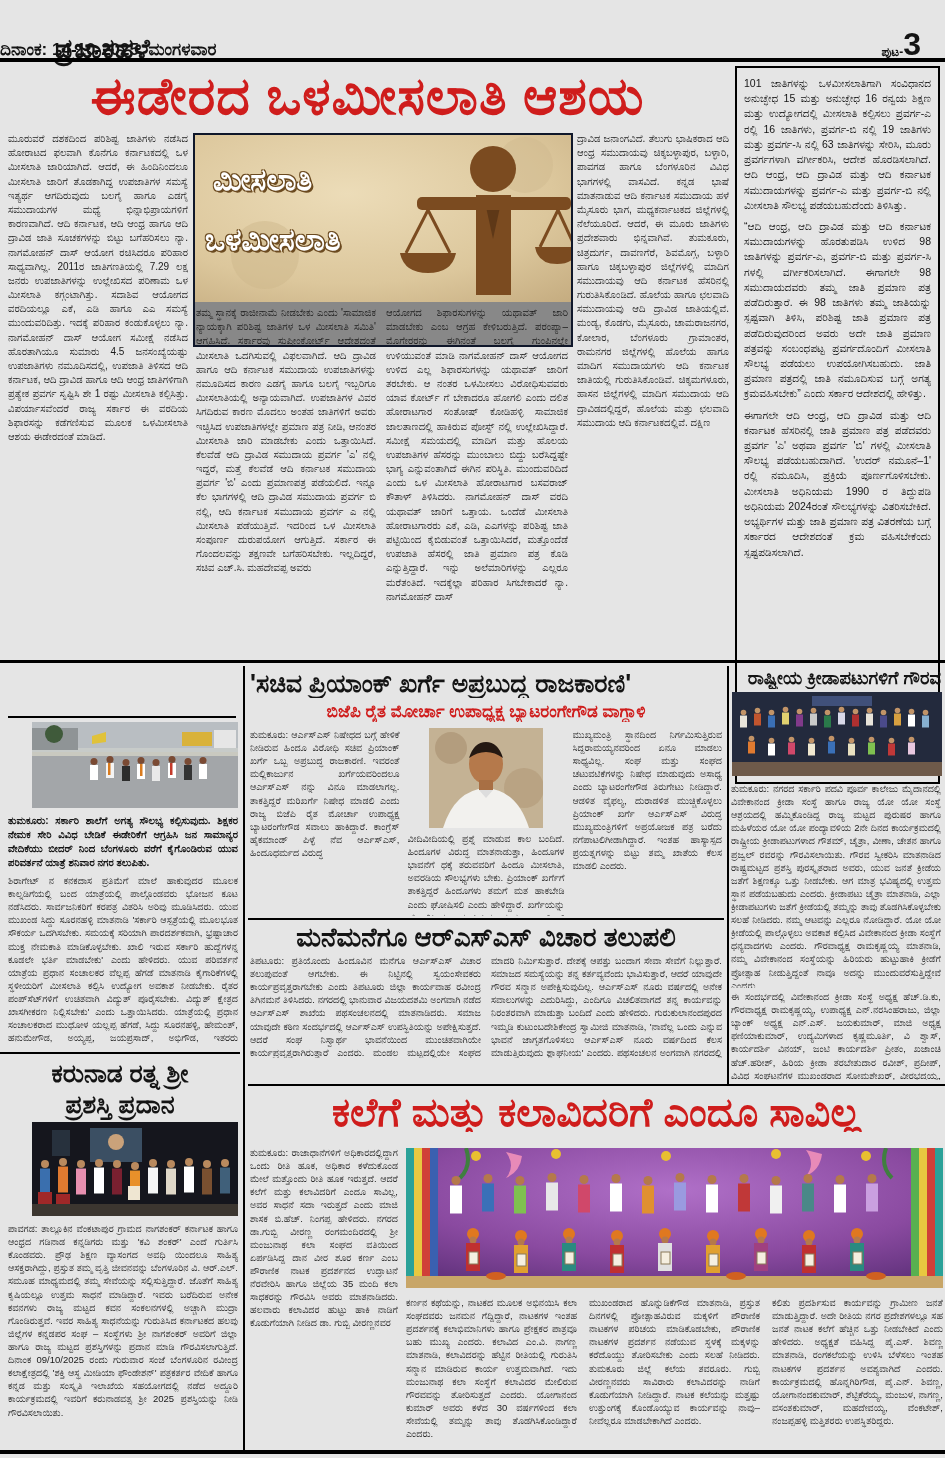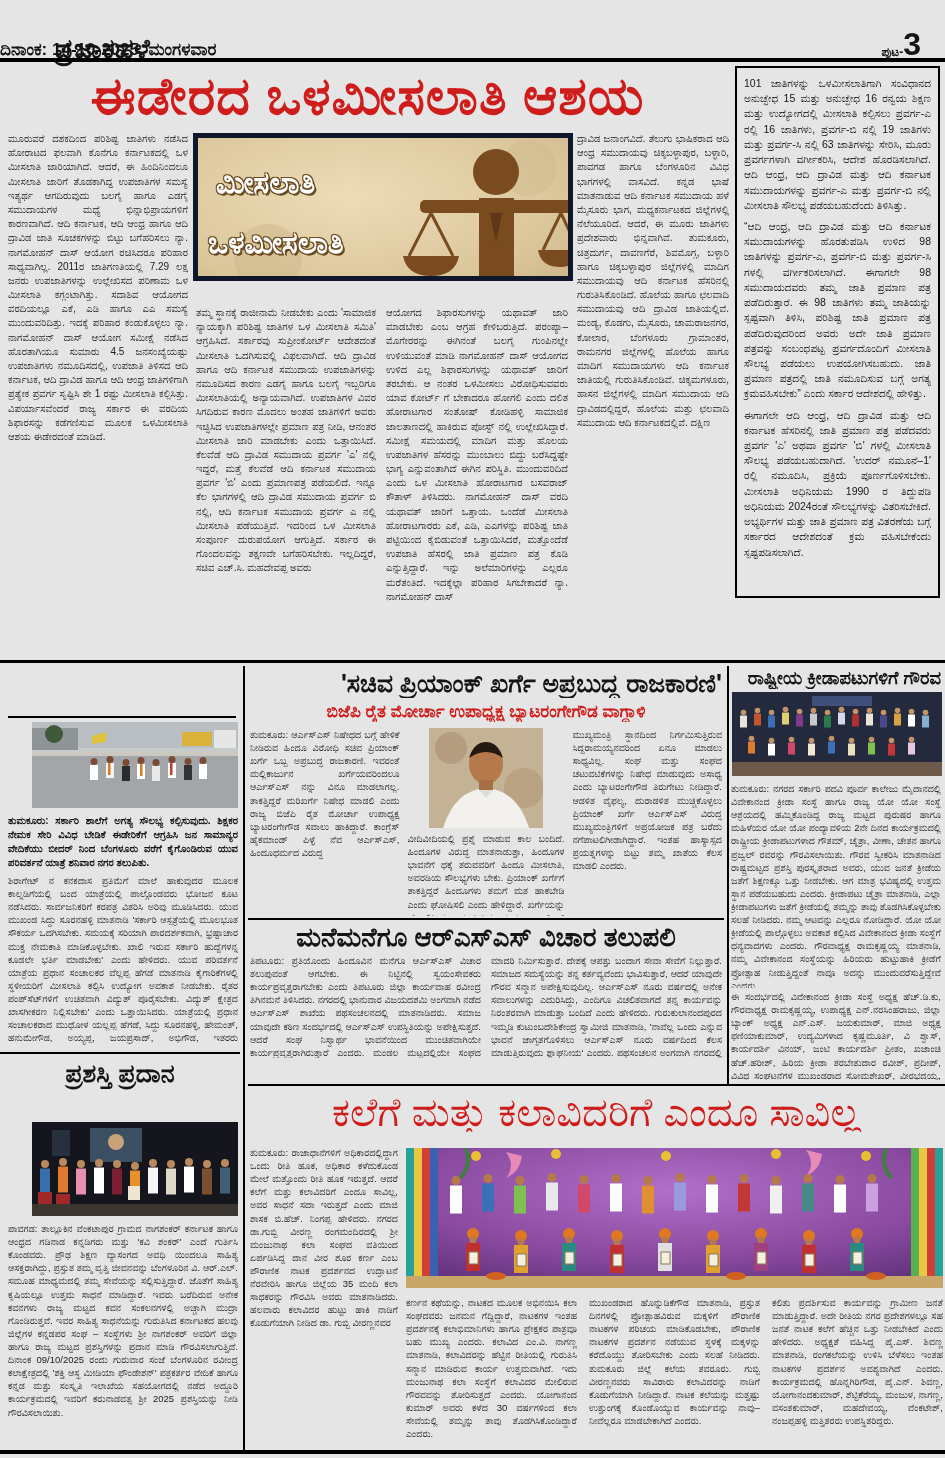--- a/index.html
+++ b/index.html
@@ -9,26 +9,26 @@
   .abs{position:absolute}
   .rule{position:absolute;background:#000}
   .jtext{font-size:10px;line-height:1.42;text-align:justify;color:#1a1a1a;overflow:hidden;word-break:break-word}
   .jtext.small{font-size:9.5px;line-height:1.38}
   .masthead{font-size:27px;font-weight:bold;letter-spacing:.5px}
   .dateline{font-size:17px;font-weight:bold}
   .pageno-label{font-size:12px;font-weight:bold}
   .pageno-num{font-size:32px;font-weight:bold;line-height:.9}
   .lead-headline{font-size:52px;font-weight:bold;color:#cf1d1c;text-align:center;line-height:1.0;letter-spacing:1px;white-space:nowrap;overflow:hidden}
   .h-mid{font-size:23px;font-weight:bold;text-align:center;line-height:1.25}
-  .h-priyank{font-size:25px;font-weight:bold;text-align:right;line-height:1.1;white-space:nowrap;overflow:hidden}
+  .h-priyank{font-size:25px;font-weight:bold;text-align:left;line-height:1.1;white-space:nowrap;overflow:hidden}
   .sub-red{font-size:17px;font-weight:bold;color:#cf1d1c;text-align:center;white-space:nowrap;overflow:hidden}
   .h-rss{font-size:26px;font-weight:bold;text-align:center;white-space:nowrap;overflow:hidden}
   .h-sports{font-size:18px;font-weight:bold;text-align:right;white-space:nowrap;overflow:hidden}
   .h-award{font-size:25px;font-weight:bold;text-align:center;line-height:1.25}
-  .h-art{font-size:40px;font-weight:normal;color:#cf1d1c;text-align:center;white-space:nowrap;overflow:hidden;line-height:1}
+  .h-art{font-size:40px;font-weight:bold;color:#cf1d1c;text-align:center;white-space:nowrap;overflow:hidden;line-height:1}
   .sidebar-box{border:2px solid #000;padding:8px 7px;overflow:hidden}
   .sidebar-box p{font-size:10.5px;line-height:1.45;text-align:justify;margin-bottom:6px}
   .caption{font-size:10px;font-weight:bold;line-height:1.4;text-align:justify;overflow:hidden}
   .photo{position:absolute;overflow:hidden;background:#888}
   .photo svg{display:block}
   .overlay-word{position:absolute;font-weight:bold;color:#fff;
      text-shadow:2px 2px 0 #6b4a20,-1px -1px 0 #6b4a20,1px -1px 0 #6b4a20,-1px 1px 0 #6b4a20}
 </style>
 </head>
 <body>
@@ -38,21 +38,21 @@
   <div class="abs masthead" style="left:55px;top:34px">ಪ್ರಜಾಕಹಳೆ</div>
   <div class="abs dateline" style="left:0;top:40px;width:945px;text-align:left">ದಿನಾಂಕ: 14-10-2025, ಮಂಗಳವಾರ</div>
   <div class="abs" style="right:24px;top:30px;display:flex;align-items:flex-end">
     <span class="pageno-label">ಪುಟ-</span>
     <span class="pageno-num">3</span>
   </div>
   <div class="rule" style="left:0;top:58px;width:945px;height:4px"></div>
 
   <div class="abs lead-headline" style="left:10px;top:70px;width:715px">ಈಡೇರದ ಒಳಮೀಸಲಾತಿ ಆಶಯ</div>
 
-  <div class="photo" style="left:193px;top:133px;width:380px;height:148px;border:5px solid #0f172a">
+  <div class="photo" style="left:193px;top:133px;width:380px;height:214px;border:2px solid #0f172a">
     <svg width="380" height="167" viewBox="0 0 380 167">
       <defs>
         <radialGradient id="parch" cx="40%" cy="35%" r="90%">
           <stop offset="0%" stop-color="#ecdcb8"></stop>
             <stop offset="60%" stop-color="#dcc79c"></stop>
             <stop offset="100%" stop-color="#c3aa7e"></stop>
         </radialGradient>
       </defs>
       <rect width="380" height="167" fill="url(#parch)"></rect>
       <circle cx="70" cy="120" r="34" fill="#cdb78c" opacity=".5"></circle>
@@ -70,21 +70,21 @@
     </svg>
     <div class="overlay-word" style="left:18px;top:28px;font-size:30px">ಮೀಸಲಾತಿ</div>
     <div class="overlay-word" style="left:10px;top:88px;font-size:30px">ಒಳಮೀಸಲಾತಿ</div>
   </div>
 
   <div class="abs jtext" style="left:8px;top:132px;width:180px;height:526px">ಮೂರುವರೆ ದಶಕದಿಂದ ಪರಿಶಿಷ್ಟ ಜಾತಿಗಳು ನಡೆಸಿದ ಹೋರಾಟದ ಫಲವಾಗಿ ಕೊನೆಗೂ ಕರ್ನಾಟಕದಲ್ಲಿ ಒಳ ಮೀಸಲಾತಿ ಜಾರಿಯಾಗಿದೆ. ಆದರೆ, ಈ ಹಿಂದಿನಿಂದಲೂ ಮೀಸಲಾತಿ ಜಾರಿಗೆ ತೊಡಕಾಗಿದ್ದ ಉಪಜಾತಿಗಳ ಸಮಸ್ಯೆ ಇತ್ಯರ್ಥ ಆಗದಿರುವುದು ಬಲಗೈ ಹಾಗೂ ಎಡಗೈ ಸಮುದಾಯಗಳ ಮಧ್ಯೆ ಭಿನ್ನಾಭಿಪ್ರಾಯಗಳಿಗೆ ಕಾರಣವಾಗಿದೆ. ಆದಿ ಕರ್ನಾಟಕ, ಆದಿ ಆಂಧ್ರ ಹಾಗೂ ಆದಿ ದ್ರಾವಿಡ ಜಾತಿ ಸೂಚಕಗಳನ್ನು ಬಿಟ್ಟು ಬಗೆಹರಿಸಲು ನ್ಯಾ. ನಾಗಮೋಹನ್ ದಾಸ್ ಆಯೋಗ ರಚಿಸಿದರೂ ಪರಿಹಾರ ಸಾಧ್ಯವಾಗಿಲ್ಲ. 2011ರ ಜಾತಿಗಣತಿಯಲ್ಲಿ 7.29 ಲಕ್ಷ ಜನರು ಉಪಜಾತಿಗಳನ್ನು ಉಲ್ಲೇಖಿಸದ ಪರಿಣಾಮ ಒಳ ಮೀಸಲಾತಿ ಕಗ್ಗಂಟಾಗಿತ್ತು. ಸದಾಶಿವ ಆಯೋಗದ ವರದಿಯಲ್ಲೂ ಎಕೆ, ಎಡಿ ಹಾಗೂ ಎಎ ಸಮಸ್ಯೆ ಮುಂದುವರಿದಿತ್ತು. ಇದಕ್ಕೆ ಪರಿಹಾರ ಕಂಡುಕೊಳ್ಳಲು ನ್ಯಾ. ನಾಗಮೋಹನ್ ದಾಸ್ ಆಯೋಗ ಸಮೀಕ್ಷೆ ನಡೆಸಿದ ಹೊರತಾಗಿಯೂ ಸುಮಾರು 4.5 ಜನಸಂಖ್ಯೆಯಷ್ಟು ಉಪಜಾತಿಗಳು ನಮೂದಿಸದಲ್ಲಿ, ಉಪಜಾತಿ ತಿಳಿಸದ ಆದಿ ಕರ್ನಾಟಕ, ಆದಿ ದ್ರಾವಿಡ ಹಾಗೂ ಆದಿ ಆಂಧ್ರ ಜಾತಿಗಳಿಗಾಗಿ ಪ್ರತ್ಯೇಕ ಪ್ರವರ್ಗ ಸೃಷ್ಟಿಸಿ ಶೇ 1 ರಷ್ಟು ಮೀಸಲಾತಿ ಕಲ್ಪಿಸಿತ್ತು. ವಿಪರ್ಯಾಸವೆಂದರೆ ರಾಜ್ಯ ಸರ್ಕಾರ ಈ ವರದಿಯ ಶಿಫಾರಸನ್ನು ಕಡೆಗಣಿಸುವ ಮೂಲಕ ಒಳಮೀಸಲಾತಿ ಆಶಯ ಈಡೇರದಂತೆ ಮಾಡಿದೆ.</div>
   <div class="abs jtext" style="left:196px;top:306px;width:180px;height:352px">ತಮ್ಮ ಸ್ಥಾನಕ್ಕೆ ರಾಜೀನಾಮೆ ನೀಡಬೇಕು ಎಂದು 'ಸಾಮಾಜಿಕ ನ್ಯಾಯಕ್ಕಾಗಿ ಪರಿಶಿಷ್ಟ ಜಾತಿಗಳ ಒಳ ಮೀಸಲಾತಿ ಸಮಿತಿ' ಆಗ್ರಹಿಸಿದೆ. ಸರ್ಕಾರವು ಸುಪ್ರೀಂಕೋರ್ಟ್ ಆದೇಶದಂತೆ ಮೀಸಲಾತಿ ಒದಗಿಸುವಲ್ಲಿ ವಿಫಲವಾಗಿದೆ. ಆದಿ ದ್ರಾವಿಡ ಹಾಗೂ ಆದಿ ಕರ್ನಾಟಕ ಸಮುದಾಯ ಉಪಜಾತಿಗಳನ್ನು ನಮೂದಿಸದ ಕಾರಣ ಎಡಗೈ ಹಾಗೂ ಬಲಗೈ ಇಬ್ಬರಿಗೂ ಮೀಸಲಾತಿಯಲ್ಲಿ ಅನ್ಯಾಯವಾಗಿದೆ. ಉಪಜಾತಿಗಳ ವಿವರ ಸಿಗದಿರುವ ಕಾರಣ ಮೊದಲು ಅಂತಹ ಜಾತಿಗಳಿಗೆ ಅವರು ಇಚ್ಛಿಸಿದ ಉಪಜಾತಿಗಳಲ್ಲೇ ಪ್ರಮಾಣ ಪತ್ರ ನೀಡಿ, ಆನಂತರ ಮೀಸಲಾತಿ ಜಾರಿ ಮಾಡಬೇಕು ಎಂದು ಒತ್ತಾಯಿಸಿದೆ. ಕೆಲವೆಡೆ ಆದಿ ದ್ರಾವಿಡ ಸಮುದಾಯ ಪ್ರವರ್ಗ 'ಎ' ನಲ್ಲಿ ಇದ್ದರೆ, ಮತ್ತೆ ಕೆಲವೆಡೆ ಆದಿ ಕರ್ನಾಟಕ ಸಮುದಾಯ ಪ್ರವರ್ಗ 'ಬಿ' ಎಂದು ಪ್ರಮಾಣಪತ್ರ ಪಡೆಯಲಿದೆ. ಇನ್ನೂ ಕೆಲ ಭಾಗಗಳಲ್ಲಿ ಆದಿ ದ್ರಾವಿಡ ಸಮುದಾಯ ಪ್ರವರ್ಗ ಬಿ ನಲ್ಲಿ, ಆದಿ ಕರ್ನಾಟಕ ಸಮುದಾಯ ಪ್ರವರ್ಗ ಎ ನಲ್ಲಿ ಮೀಸಲಾತಿ ಪಡೆಯುತ್ತಿವೆ. ಇದರಿಂದ ಒಳ ಮೀಸಲಾತಿ ಸಂಪೂರ್ಣ ದುರುಪಯೋಗ ಆಗುತ್ತಿದೆ. ಸರ್ಕಾರ ಈ ಗೊಂದಲವನ್ನು ತಕ್ಷಣವೇ ಬಗೆಹರಿಸಬೇಕು. ಇಲ್ಲದಿದ್ದರೆ, ಸಚಿವ ಎಚ್.ಸಿ. ಮಹದೇವಪ್ಪ ಅವರು</div>
   <div class="abs jtext" style="left:386px;top:306px;width:182px;height:352px">ಆಯೋಗದ ಶಿಫಾರಸುಗಳನ್ನು ಯಥಾವತ್ ಜಾರಿ ಮಾಡಬೇಕು ಎಂಬ ಆಗ್ರಹ ಕೇಳಿಬರುತ್ತಿದೆ. ಪರಂಪ್ಯಾ– ಮೊಗೇರರನ್ನು ಈಗಿನಂತೆ ಬಲಗೈ ಗುಂಪಿನಲ್ಲೇ ಉಳಿಯುವಂತೆ ಮಾಡಿ ನಾಗಮೋಹನ್ ದಾಸ್ ಆಯೋಗದ ಉಳಿದ ಎಲ್ಲ ಶಿಫಾರಸುಗಳನ್ನು ಯಥಾವತ್ ಜಾರಿಗೆ ತರಬೇಕು. ಆ ನಂತರ ಒಳಮೀಸಲು ವಿರೋಧಿಸುವವರು ಯಾವ ಕೋರ್ಟ್ ಗೆ ಬೇಕಾದರೂ ಹೋಗಲಿ ಎಂದು ದಲಿತ ಹೋರಾಟಗಾರ ಸಂತೋಷ್ ಕೋಡಿಹಳ್ಳಿ ಸಾಮಾಜಿಕ ಜಾಲತಾಣದಲ್ಲಿ ಹಾಕಿರುವ ಪೋಸ್ಟ್ ನಲ್ಲಿ ಉಲ್ಲೇಖಿಸಿದ್ದಾರೆ. ಸಮೀಕ್ಷೆ ಸಮಯದಲ್ಲಿ ಮಾದಿಗ ಮತ್ತು ಹೊಲಯ ಉಪಜಾತಿಗಳ ಹೆಸರನ್ನು ಮುಂಬಾಲು ಬಿದ್ದು ಬರೆಸಿದ್ದಷ್ಟೇ ಭಾಗ್ಯ ಎನ್ನುವಂತಾಗಿದೆ ಈಗಿನ ಪರಿಸ್ಥಿತಿ. ಮುಂದುವರಿದಿದೆ ಎಂದು ಒಳ ಮೀಸಲಾತಿ ಹೋರಾಟಗಾರ ಬಸವರಾಜ್ ಕೌತಾಳ್ ತಿಳಿಸಿದರು. ನಾಗಮೋಹನ್ ದಾಸ್ ವರದಿ ಯಥಾವತ್ ಜಾರಿಗೆ ಒತ್ತಾಯ. ಒಂದೆಡೆ ಮೀಸಲಾತಿ ಹೋರಾಟಗಾರರು ಎಕೆ, ಎಡಿ, ಎಎಗಳನ್ನು ಪರಿಶಿಷ್ಟ ಜಾತಿ ಪಟ್ಟಿಯಿಂದ ಕೈಬಿಡುವಂತೆ ಒತ್ತಾಯಿಸಿದರೆ, ಮತ್ತೊಂದೆಡೆ ಉಪಜಾತಿ ಹೆಸರಲ್ಲಿ ಜಾತಿ ಪ್ರಮಾಣ ಪತ್ರ ಕೊಡಿ ಎನ್ನುತ್ತಿದ್ದಾರೆ. ಇನ್ನು ಅಲೆಮಾರಿಗಳನ್ನು ಎಲ್ಲರೂ ಮರೆತಂತಿದೆ. ಇದಕ್ಕೆಲ್ಲಾ ಪರಿಹಾರ ಸಿಗಬೇಕಾದರೆ ನ್ಯಾ. ನಾಗಮೋಹನ್ ದಾಸ್</div>
   <div class="abs jtext" style="left:577px;top:132px;width:152px;height:526px">ದ್ರಾವಿಡ ಜನಾಂಗವಿದೆ. ತೆಲುಗು ಭಾಷಿಕರಾದ ಆದಿ ಆಂಧ್ರ ಸಮುದಾಯವು ಚಿಕ್ಕಬಳ್ಳಾಪುರ, ಬಳ್ಳಾರಿ, ಪಾವಗಡ ಹಾಗೂ ಬೆಂಗಳೂರಿನ ವಿವಿಧ ಭಾಗಗಳಲ್ಲಿ ವಾಸವಿದೆ. ಕನ್ನಡ ಭಾಷೆ ಮಾತನಾಡುವ ಆದಿ ಕರ್ನಾಟಕ ಸಮುದಾಯ ಹಳೆ ಮೈಸೂರು ಭಾಗ, ಮಧ್ಯಕರ್ನಾಟಕದ ಜಿಲ್ಲೆಗಳಲ್ಲಿ ನೆಲೆಯೂರಿದೆ. ಆದರೆ, ಈ ಮೂರು ಜಾತಿಗಳು ಪ್ರದೇಶವಾರು ಭಿನ್ನವಾಗಿವೆ. ತುಮಕೂರು, ಚಿತ್ರದುರ್ಗ, ದಾವಣಗೆರೆ, ಶಿವಮೊಗ್ಗ, ಬಳ್ಳಾರಿ ಹಾಗೂ ಚಿಕ್ಕಬಳ್ಳಾಪುರ ಜಿಲ್ಲೆಗಳಲ್ಲಿ ಮಾದಿಗ ಸಮುದಾಯವು ಆದಿ ಕರ್ನಾಟಕ ಹೆಸರಿನಲ್ಲಿ ಗುರುತಿಸಿಕೊಂಡಿದೆ. ಹೊಲೆಯ ಹಾಗೂ ಛಲವಾದಿ ಸಮುದಾಯವು ಆದಿ ದ್ರಾವಿಡ ಜಾತಿಯಲ್ಲಿವೆ. ಮಂಡ್ಯ, ಕೊಡಗು, ಮೈಸೂರು, ಚಾಮರಾಜನಗರ, ಕೋಲಾರ, ಬೆಂಗಳೂರು ಗ್ರಾಮಾಂತರ, ರಾಮನಗರ ಜಿಲ್ಲೆಗಳಲ್ಲಿ ಹೊಲೆಯ ಹಾಗೂ ಮಾದಿಗ ಸಮುದಾಯಗಳು ಆದಿ ಕರ್ನಾಟಕ ಜಾತಿಯಲ್ಲಿ ಗುರುತಿಸಿಕೊಂಡಿವೆ. ಚಿಕ್ಕಮಗಳೂರು, ಹಾಸನ ಜಿಲ್ಲೆಗಳಲ್ಲಿ ಮಾದಿಗ ಸಮುದಾಯ ಆದಿ ದ್ರಾವಿಡದಲ್ಲಿದ್ದರೆ, ಹೊಲೆಯ ಮತ್ತು ಛಲವಾದಿ ಸಮುದಾಯ ಆದಿ ಕರ್ನಾಟಕದಲ್ಲಿವೆ. ದಕ್ಷಿಣ</div>
 
-  <div class="abs sidebar-box" style="left:735px;top:66px;width:205px;height:532px">
+  <div class="abs sidebar-box" style="left:735px;top:66px;width:205px;height:718px">
     <p>101 ಜಾತಿಗಳನ್ನು ಒಳಮೀಸಲಾತಿಗಾಗಿ ಸಂವಿಧಾನದ ಅನುಚ್ಛೇಧ 15 ಮತ್ತು ಅನುಚ್ಛೇಧ 16 ರನ್ವಯ ಶಿಕ್ಷಣ ಮತ್ತು ಉದ್ಯೋಗದಲ್ಲಿ ಮೀಸಲಾತಿ ಕಲ್ಪಿಸಲು ಪ್ರವರ್ಗ-ಎ ರಲ್ಲಿ 16 ಜಾತಿಗಳು, ಪ್ರವರ್ಗ-ಬಿ ನಲ್ಲಿ 19 ಜಾತಿಗಳು ಮತ್ತು ಪ್ರವರ್ಗ-ಸಿ ನಲ್ಲಿ 63 ಜಾತಿಗಳನ್ನು ಸೇರಿಸಿ, ಮೂರು ಪ್ರವರ್ಗಗಳಾಗಿ ವರ್ಗೀಕರಿಸಿ, ಆದೇಶ ಹೊರಡಿಸಲಾಗಿದೆ. ಆದಿ ಆಂಧ್ರ, ಆದಿ ದ್ರಾವಿಡ ಮತ್ತು ಆದಿ ಕರ್ನಾಟಕ ಸಮುದಾಯಗಳನ್ನು ಪ್ರವರ್ಗ-ಎ ಮತ್ತು ಪ್ರವರ್ಗ-ಬಿ ನಲ್ಲಿ ಮೀಸಲಾತಿ ಸೌಲಭ್ಯ ಪಡೆಯಬಹುದೆಂದು ತಿಳಿಸಿತ್ತು.</p>
     <p>“ಆದಿ ಆಂಧ್ರ, ಆದಿ ದ್ರಾವಿಡ ಮತ್ತು ಆದಿ ಕರ್ನಾಟಕ ಸಮುದಾಯಗಳನ್ನು ಹೊರತುಪಡಿಸಿ ಉಳಿದ 98 ಜಾತಿಗಳನ್ನು ಪ್ರವರ್ಗ-ಎ, ಪ್ರವರ್ಗ-ಬಿ ಮತ್ತು ಪ್ರವರ್ಗ-ಸಿ ಗಳಲ್ಲಿ ವರ್ಗೀಕರಿಸಲಾಗಿದೆ. ಈಗಾಗಲೇ 98 ಸಮುದಾಯದವರು ತಮ್ಮ ಜಾತಿ ಪ್ರಮಾಣ ಪತ್ರ ಪಡೆದಿರುತ್ತಾರೆ. ಈ 98 ಜಾತಿಗಳು ತಮ್ಮ ಜಾತಿಯನ್ನು ಸ್ಪಷ್ಟವಾಗಿ ತಿಳಿಸಿ, ಪರಿಶಿಷ್ಟ ಜಾತಿ ಪ್ರಮಾಣ ಪತ್ರ ಪಡೆದಿರುವುದರಿಂದ ಅವರು ಅದೇ ಜಾತಿ ಪ್ರಮಾಣ ಪತ್ರವನ್ನು ಸಂಬಂಧಪಟ್ಟ ಪ್ರವರ್ಗದೊಂದಿಗೆ ಮೀಸಲಾತಿ ಸೌಲಭ್ಯ ಪಡೆಯಲು ಉಪಯೋಗಿಸಬಹುದು. ಜಾತಿ ಪ್ರಮಾಣ ಪತ್ರದಲ್ಲಿ ಜಾತಿ ನಮೂದಿಸುವ ಬಗ್ಗೆ ಅಗತ್ಯ ಕ್ರಮವಹಿಸಬೇಕು” ಎಂದು ಸರ್ಕಾರ ಆದೇಶದಲ್ಲಿ ಹೇಳಿತ್ತು.</p>
     <p>ಈಗಾಗಲೇ ಆದಿ ಆಂಧ್ರ, ಆದಿ ದ್ರಾವಿಡ ಮತ್ತು ಆದಿ ಕರ್ನಾಟಕ ಹೆಸರಿನಲ್ಲಿ ಜಾತಿ ಪ್ರಮಾಣ ಪತ್ರ ಪಡೆದವರು ಪ್ರವರ್ಗ 'ಎ' ಅಥವಾ ಪ್ರವರ್ಗ 'ಬಿ' ಗಳಲ್ಲಿ ಮೀಸಲಾತಿ ಸೌಲಭ್ಯ ಪಡೆಯಬಹುದಾಗಿದೆ. 'ಉದರ್ ನಮೂನೆ–1' ರಲ್ಲಿ ನಮೂದಿಸಿ, ಪ್ರಕ್ರಿಯೆ ಪೂರ್ಣಗೊಳಿಸಬೇಕು. ಮೀಸಲಾತಿ ಅಧಿನಿಯಮ 1990 ರ ತಿದ್ದುಪಡಿ ಅಧಿನಿಯಮ 2024ರಂತೆ ಸೌಲಭ್ಯಗಳನ್ನು ವಿತರಿಸಬೇಕಿದೆ. ಅಭ್ಯರ್ಥಿಗಳ ಮತ್ತು ಜಾತಿ ಪ್ರಮಾಣ ಪತ್ರ ವಿತರಣೆಯ ಬಗ್ಗೆ ಸರ್ಕಾರದ ಆದೇಶದಂತೆ ಕ್ರಮ ವಹಿಸಬೇಕೆಂದು ಸ್ಪಷ್ಟಪಡಿಸಲಾಗಿದೆ.</p>
   </div>
 
   <div class="rule" style="left:0;top:660px;width:945px;height:3px"></div>
 
   <div class="rule" style="left:243px;top:666px;width:1.5px;height:784px"></div>
   <div class="rule" style="left:727px;top:666px;width:1.5px;height:418px"></div>
 
@@ -192,20 +192,21 @@
         <use href="#sp" x="156" y="46" style="color:#c03838"></use>
       <use href="#sp" x="176" y="45" style="color:#e8c8e0"></use>
     </svg>
   </div>
 
   <div class="abs jtext small" style="left:731px;top:782px;width:210px;height:206px">ತುಮಕೂರು: ನಗರದ ಸರ್ಕಾರಿ ಪದವಿ ಪೂರ್ವ ಕಾಲೇಜು ಮೈದಾನದಲ್ಲಿ ವಿವೇಕಾನಂದ ಕ್ರೀಡಾ ಸಂಸ್ಥೆ ಹಾಗೂ ರಾಜ್ಯ ಯೋ ಯೋ ಸಂಸ್ಥೆ ಆಶ್ರಯದಲ್ಲಿ ಹಮ್ಮಿಕೊಂಡಿದ್ದ ರಾಜ್ಯ ಮಟ್ಟದ ಪುರುಷರ ಹಾಗೂ ಮಹಿಳೆಯರ ಯೋ ಯೋ ಪಂದ್ಯಾವಳಿಯ 2ನೇ ದಿನದ ಕಾರ್ಯಕ್ರಮದಲ್ಲಿ ರಾಷ್ಟ್ರೀಯ ಕ್ರೀಡಾಪಟುಗಳಾದ ಗೌತಮ್, ಚೈತ್ರಾ, ವೀಣಾ, ಚೇತನ ಹಾಗೂ ಪ್ರಜ್ವಲ್ ರವರನ್ನು ಗೌರವಿಸಲಾಯಿತು. ಗೌರವ ಸ್ವೀಕರಿಸಿ ಮಾತನಾಡಿದ ರಾಷ್ಟ್ರಮಟ್ಟದ ಪ್ರಶಸ್ತಿ ಪುರಸ್ಕೃತರಾದ ಅವರು, ಯುವ ಜನತೆ ಕ್ರೀಡೆಯ ಜತೆಗೆ ಶಿಕ್ಷಣಕ್ಕೂ ಒತ್ತು ನೀಡಬೇಕು. ಆಗ ಮಾತ್ರ ಭವಿಷ್ಯದಲ್ಲಿ ಉತ್ತಮ ಸ್ಥಾನ ಪಡೆಯಬಹುದು ಎಂದರು. ಕ್ರೀಡಾಪಟು ಚೈತ್ರಾ ಮಾತನಾಡಿ, ಎಲ್ಲಾ ಕ್ರೀಡಾಪಟುಗಳು ಜತೆಗೆ ಕ್ರೀಡೆಯಲ್ಲಿ ತಮ್ಮನ್ನು ತಾವು ತೊಡಗಿಸಿಕೊಳ್ಳಬೇಕು ಸಲಹೆ ನೀಡಿದರು. ನಮ್ಮ ಆಟವನ್ನು ಎಲ್ಲರೂ ನೋಡಿದ್ದಾರೆ. ಯೋ ಯೋ ಕ್ರೀಡೆಯಲ್ಲಿ ಪಾಲ್ಗೊಳ್ಳಲು ಅವಕಾಶ ಕಲ್ಪಿಸಿದ ವಿವೇಕಾನಂದ ಕ್ರೀಡಾ ಸಂಸ್ಥೆಗೆ ಧನ್ಯವಾದಗಳು ಎಂದರು. ಗೌರವಾಧ್ಯಕ್ಷ ರಾಮಕೃಷ್ಣಯ್ಯ ಮಾತನಾಡಿ, ನಮ್ಮ ವಿವೇಕಾನಂದ ಸಂಸ್ಥೆಯನ್ನು ಹಿರಿಯರು ಹುಟ್ಟುಹಾಕಿ ಕ್ರೀಡೆಗೆ ಪ್ರೋತ್ಸಾಹ ನೀಡುತ್ತಿದ್ದಂತೆ ನಾವೂ ಅದನ್ನು ಮುಂದುವರೆಸುತ್ತಿದ್ದೇವೆ ಎಂದರು.</div>
   <div class="abs jtext small" style="left:731px;top:990px;width:210px;height:90px">ಈ ಸಂದರ್ಭದಲ್ಲಿ ವಿವೇಕಾನಂದ ಕ್ರೀಡಾ ಸಂಸ್ಥೆ ಅಧ್ಯಕ್ಷ ಹೆಚ್.ಡಿ.ಕು, ಗೌರವಾಧ್ಯಕ್ಷ ರಾಮಕೃಷ್ಣಯ್ಯ, ಉಪಾಧ್ಯಕ್ಷ ಎನ್.ನರಸಿಂಹರಾಜು, ಜಿಲ್ಲಾ ಬ್ಯಾಂಕ್ ಅಧ್ಯಕ್ಷ ಎನ್.ಎಸ್. ಜಯಕುಮಾರ್, ಮಾಜಿ ಅಧ್ಯಕ್ಷ ಫಣಿಯಾಕುಮಾರ್, ಉದ್ಯಮಿಗಳಾದ ಕೃಷ್ಣಮೂರ್ತಿ, ವಿ ಶ್ವಾಸ್, ಕಾರ್ಯದರ್ಶಿ ವಿನಯ್, ಜಂಟಿ ಕಾರ್ಯದರ್ಶಿ ಪ್ರೀತಂ, ಖಜಾಂಚಿ ಹೆಚ್.ಹರೀಶ್, ಹಿರಿಯ ಕ್ರೀಡಾ ತರಬೇತುದಾರ ರವೀಶ್, ಪ್ರದೀಪ್, ವಿವಿಧ ಸಂಘಟನೆಗಳ ಮುಖಂಡರಾದ ಸೋಮಶೇಖರ್, ವೀರಭದ್ರಯ್ಯ, ಚಂದ್ರಶೇಖರ (ಪಾಚಿ), ಸುರೇಶ್ ಭಾಗವಹಿಸಿದ್ದರು.</div>
 
   <div class="rule" style="left:0;top:1052px;width:240px;height:2px"></div>
   <div class="abs h-award" style="left:0;top:1058px;width:240px">
+    <div>ಕರುನಾಡ ರತ್ನ ಶ್ರೀ</div>
     <div>ಪ್ರಶಸ್ತಿ ಪ್ರದಾನ</div>
   </div>
 
   <div class="photo" style="left:32px;top:1122px;width:206px;height:94px">
     <sv-g></sv-g><svg width="206" height="94" viewBox="0 0 206 94">
       <defs>
           <g id="aw">
             <circle cx="5" cy="4" r="4" fill="#b98a5e"></circle>
             <rect x="0" y="8.5" width="10" height="26" fill="currentColor"></rect>
           </g>

